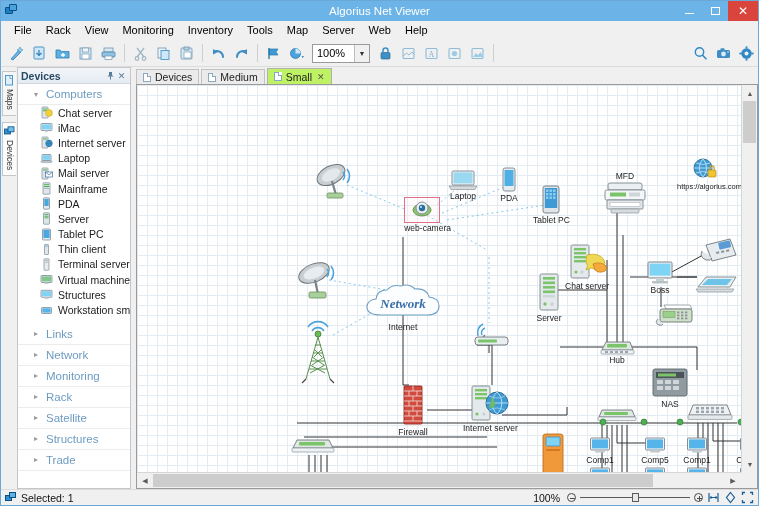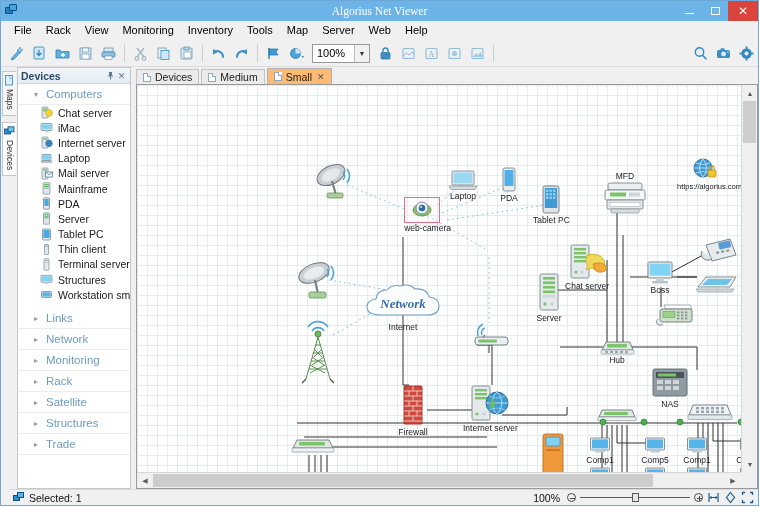--- a/index.html
+++ b/index.html
@@ -15,21 +15,21 @@
 
   
   .titlebar { height:20px; background:#6cb3e8; position:relative;
               display:flex; align-items:center; }
   .tb-icon { width:16px; height:16px; margin-left:3px; position:relative; }
   .tb-icon .s1 { position:absolute; left:1px; top:4px; width:8px; height:7px;
                  background:#1f7fc4; border:1px solid #0d4f80; border-radius:1px; }
   .tb-icon .s2 { position:absolute; left:5px; top:1px; width:8px; height:7px;
                  background:#4aa3dc; border:1px solid #0d4f80; border-radius:1px; }
   .tb-title { position:absolute; left:0; right:0; text-align:center;
-              font-size:11.5px; color:#fff; line-height:20px;font-family:Liberation Serif, serif; }
+              font-size:11.5px; color:#fff; line-height:20px; }
   .tb-btns { margin-left:auto; display:flex; height:20px; position:relative; z-index:3; }
   .tb-btn { width:26px; height:20px; display:flex; align-items:center;
             justify-content:center; color:#fff; font-size:11px; }
   .tb-btn.close { background:#d9453d; width:30px; }
   .gl-min { width:9px; height:1px; background:#fff; margin-top:5px; }
   .gl-max { width:9px; height:8px; border:1px solid #fff; }
   .gl-x { font-size:12px; line-height:1; }
 
   
   .menubar { height:19px; background:#f0f0f0; display:flex; align-items:center;
@@ -85,21 +85,21 @@
   .dev-ic { width:13px; height:13px; margin-right:5px; flex:0 0 13px; }
   .dev-lab { font-size:10.5px; color:#1a1a1a; white-space:nowrap; }
 
   
   .canvaswrap { flex:1; display:flex; flex-direction:column;
                 background:#f0f0f0; padding-left:1px; }
   .doctabs { height:17px; display:flex; align-items:flex-end; padding-left:4px; }
   .dtab { height:15px; background:#ebebeb; border:1px solid #c2c2c2;
           border-bottom:none; display:flex; align-items:center;
           padding:0 6px; margin-right:2px; font-size:10.5px; color:#222; }
-  .dtab.act { background:#fdba74; height:16px; border-color:#b0b0b0; }
+  .dtab.act { background:#bef264; height:16px; border-color:#b0b0b0; }
   .dtab .pg { width:8px; height:9px; border:1px solid #8aa8c0; background:#fff;
               margin-right:4px; position:relative; }
   .dtab .pg::after { content:""; position:absolute; right:-1px; top:-1px;
                      width:3px; height:3px; background:#ebebeb;
                      border-left:1px solid #8aa8c0; border-bottom:1px solid #8aa8c0; }
   .dtab.act .pg::after { background:#fdfdfd; }
   .dtab .cl { margin-left:5px; color:#555; font-size:9px; }
 
   .canvasbox { flex:1; position:relative; border:1px solid #9a9a9a;
                background:#fff; margin:0 0 0 4px; overflow:hidden; }
@@ -120,21 +120,21 @@
   .vthumb { position:absolute; left:1px; right:1px; top:16px; height:42px;
             background:#cdcdcd; }
   .hthumb { position:absolute; top:1px; bottom:1px; left:16px; width:500px;
             background:#cdcdcd; }
   .sb-corner { position:absolute; right:0; bottom:0; width:16px; height:16px;
                background:#f0f0f0; }
 
   
   .statusbar { position:absolute; left:0; right:0; bottom:0; height:16px;
                background:#f0f0f0; border-top:1px solid #dcdcdc;
-               display:flex; align-items:center; padding:0 4px;margin-left:8px; }
+               display:flex; align-items:center; padding:0 4px; }
   .st-icon { width:13px; height:12px; position:relative; margin-right:3px; }
   .st-icon .a { position:absolute; left:0; top:3px; width:7px; height:6px;
                 background:#2f8fd0; border:1px solid #0d4f80; }
   .st-icon .b { position:absolute; left:4px; top:0px; width:7px; height:6px;
                 background:#5fb2e6; border:1px solid #0d4f80; }
   .st-txt { font-size:10.5px; color:#111; }
   .st-right { margin-left:auto; display:flex; align-items:center; gap:4px; }
   .st-zoom { font-size:10.5px; color:#111; margin-right:3px; }
   .zs-track { width:110px; height:1px; background:#5a5a5a; position:relative; }
   .zs-thumb { position:absolute; left:52px; top:-4px; width:7px; height:9px;
@@ -458,20 +458,28 @@
             </svg>
           <span class="dev-lab">Thin client</span>
         </div>
         <div class="dev-row">
           <svg class="dev-ic" viewBox="0 0 13 13">
               <rect x="4" y=".8" width="5" height="11.4" rx=".6" fill="#e8ecef" stroke="#7b8b94" stroke-width=".7"></rect>
               <rect x="4.8" y="2.2" width="3.4" height=".8" fill="#9fb0b8"></rect>
               <rect x="4.8" y="3.8" width="3.4" height=".8" fill="#9fb0b8"></rect>
             </svg>
           <span class="dev-lab">Terminal server</span>
+        </div>
+        <div class="dev-row">
+          <svg class="dev-ic" viewBox="0 0 13 13">
+              <rect x="1" y="2.5" width="11" height="7" rx=".7" fill="#dfe6ea" stroke="#6b7d88" stroke-width=".7"></rect>
+              <rect x="2" y="3.4" width="9" height="5" fill="#7fc88a"></rect>
+              <rect x="4.5" y="9.6" width="4" height="1.5" fill="#c8cfd3"></rect>
+            </svg>
+          <span class="dev-lab">Virtual machine</span>
         </div>
         <div class="dev-row">
           <svg class="dev-ic" viewBox="0 0 13 13">
               <rect x="1" y="2.3" width="11" height="7" rx=".7" fill="#e8eef2" stroke="#6b7d88" stroke-width=".7"></rect>
               <rect x="2" y="3.2" width="9" height="5" fill="#7fd3f5"></rect>
               <rect x="4.5" y="9.5" width="4" height="1.6" fill="#c8cfd3"></rect>
             </svg>
           <span class="dev-lab">Structures</span>
         </div>
         <div class="dev-row">

